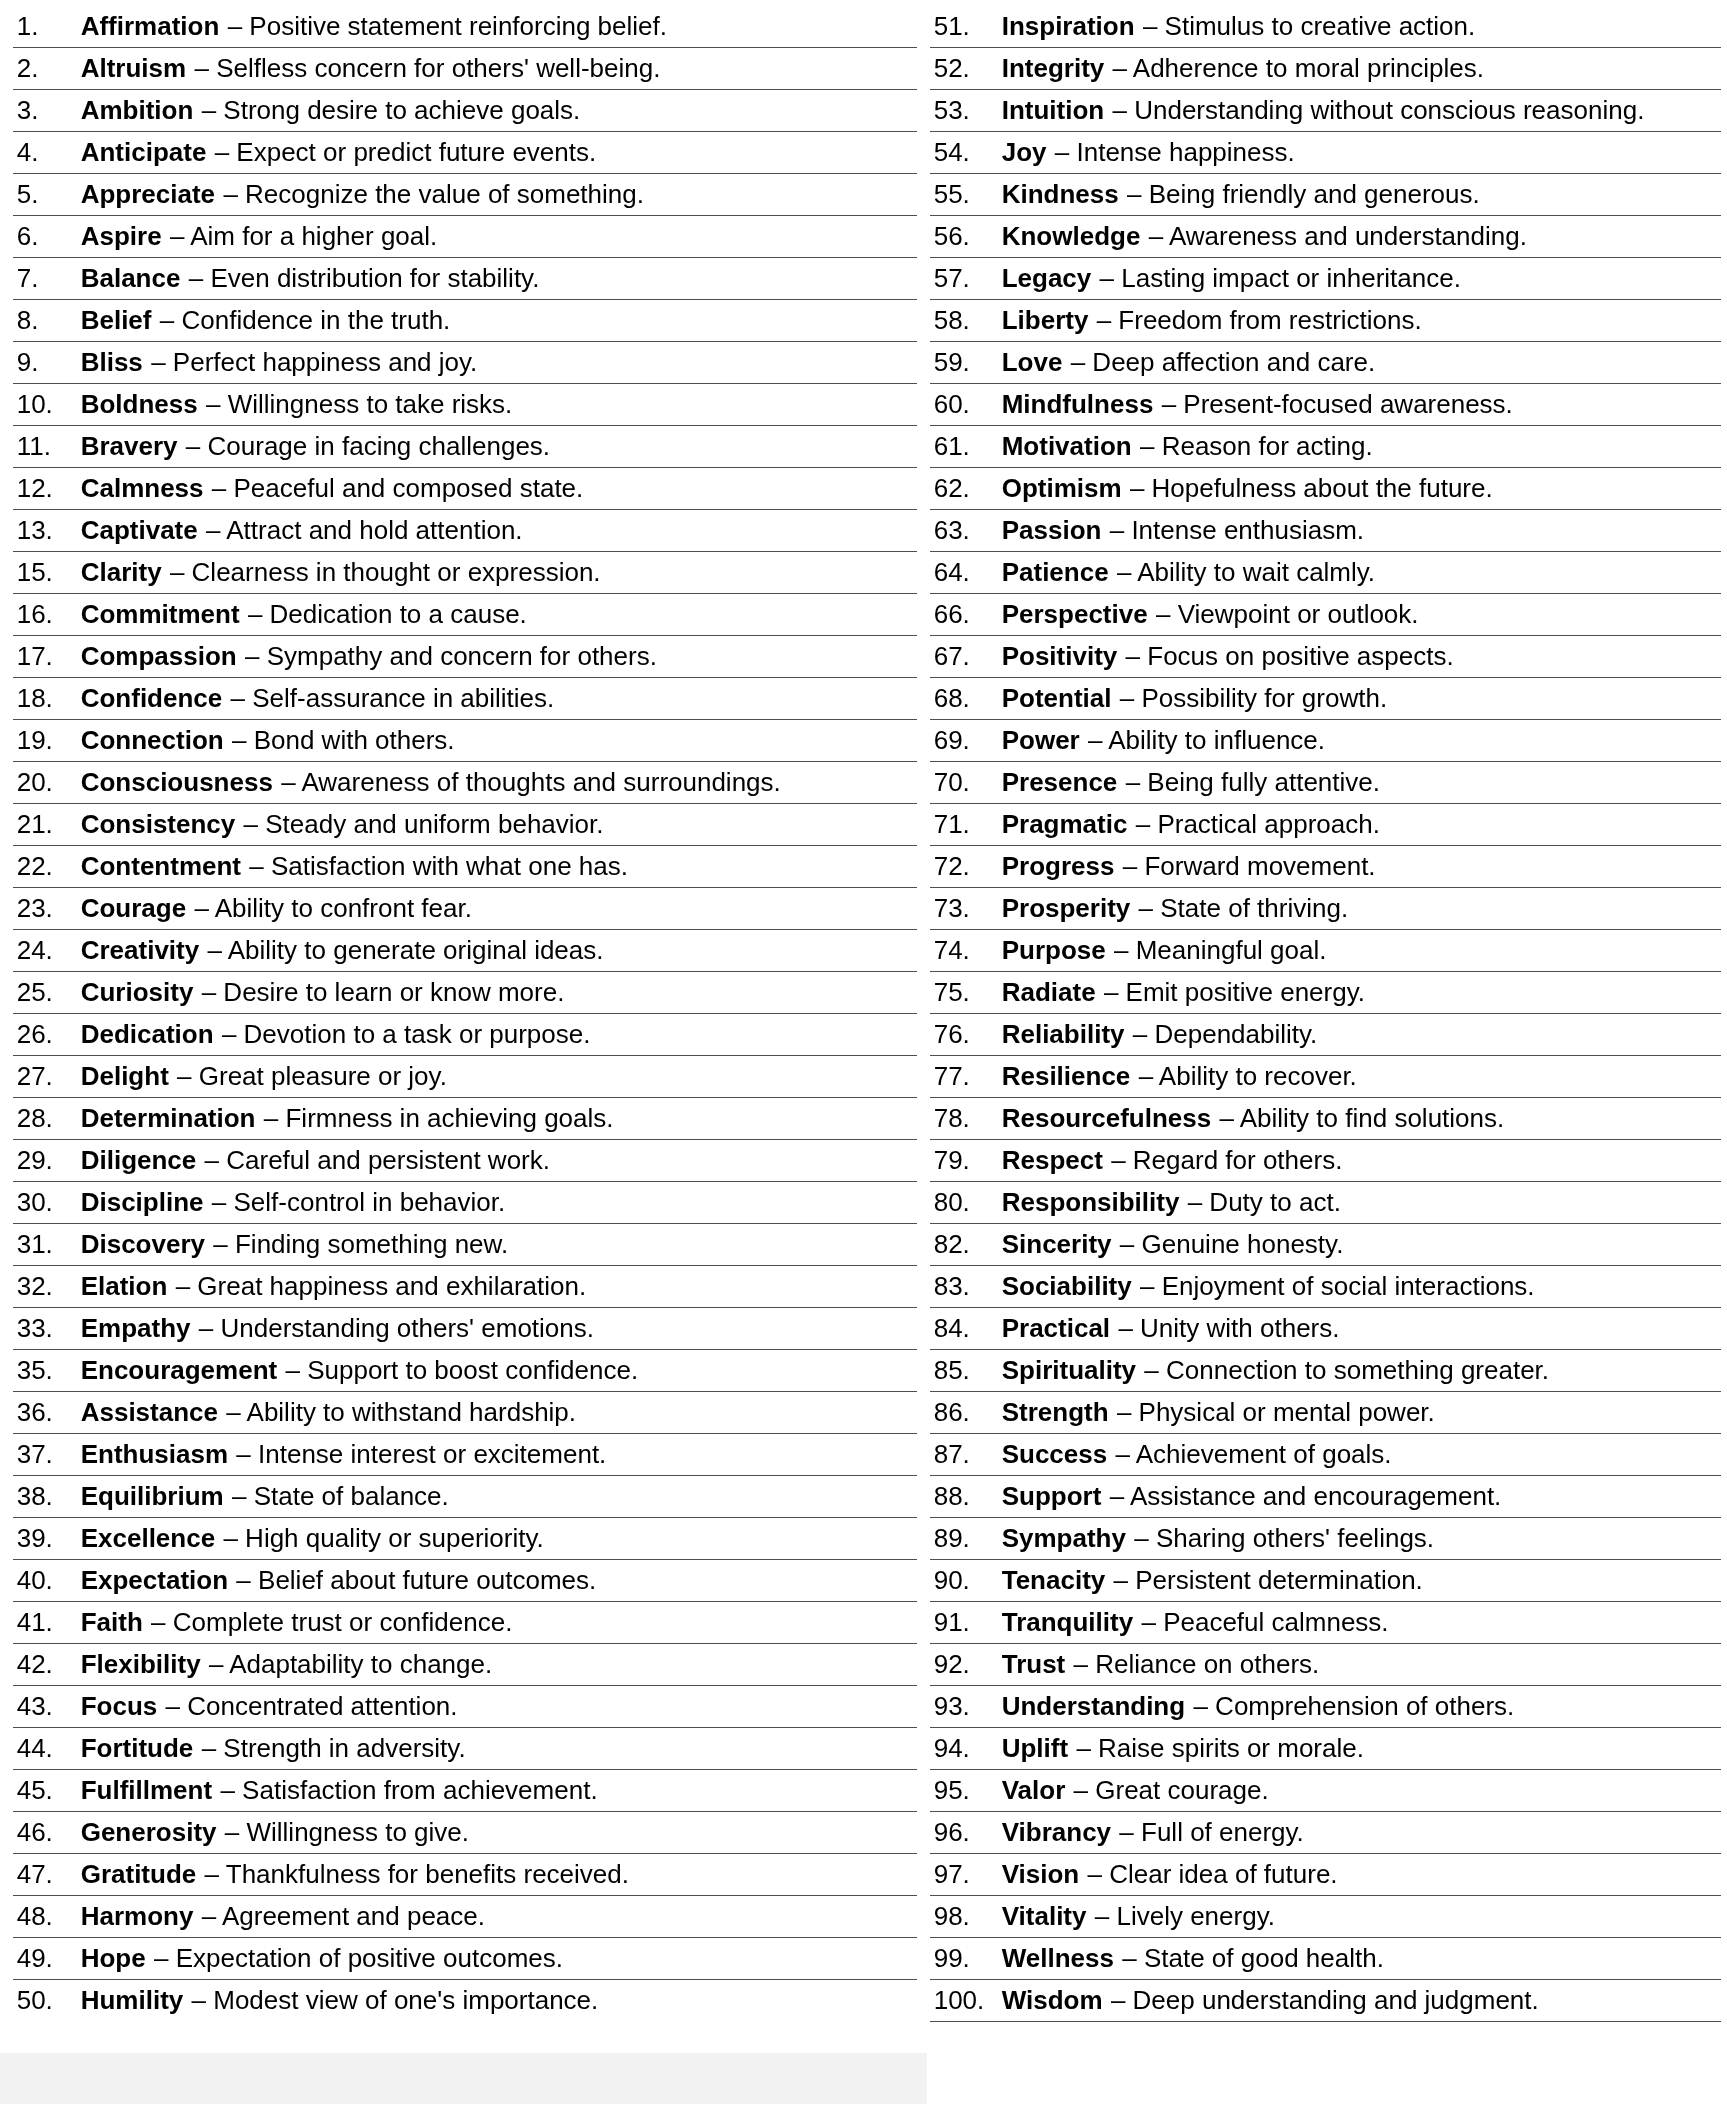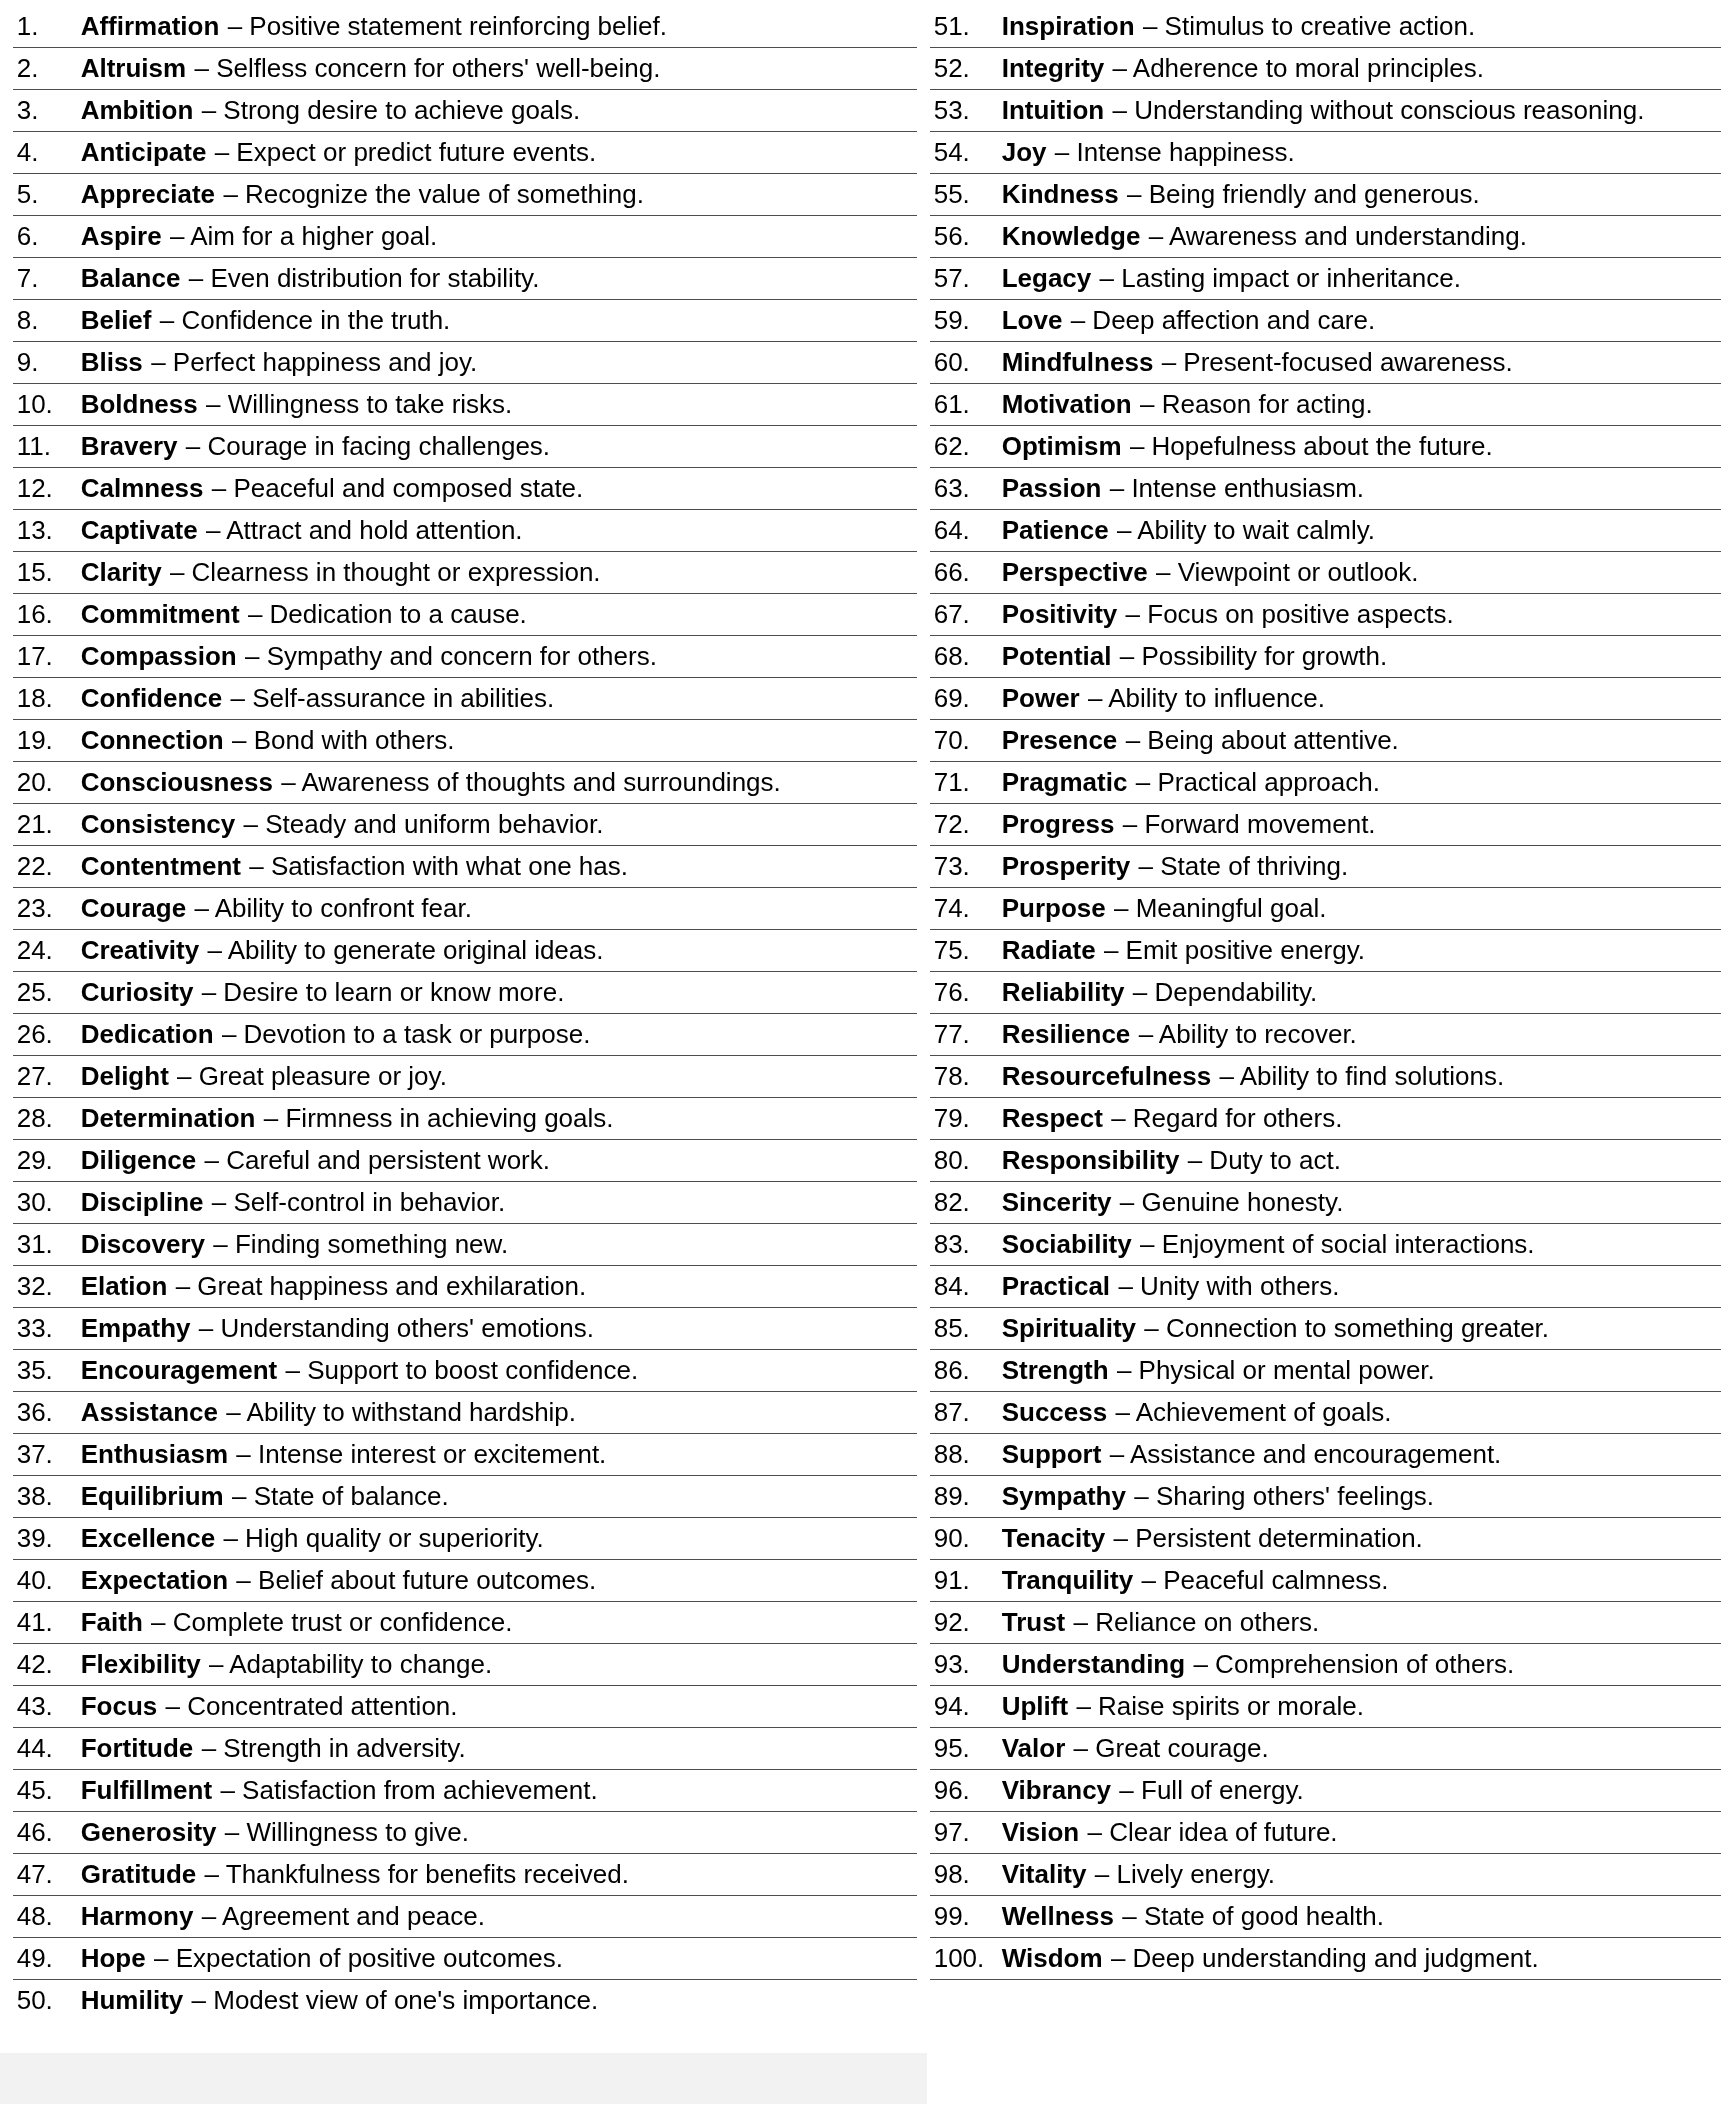--- a/index.html
+++ b/index.html
@@ -329,20 +329,25 @@
       <span class="num">56.</span>
       <span class="word">Knowledge</span>
       <span class="def">– Awareness and understanding.</span>
     </div>
       <div class="row">
       <span class="num">57.</span>
       <span class="word">Legacy</span>
       <span class="def">– Lasting impact or inheritance.</span>
     </div>
       <div class="row">
+      <span class="num">58.</span>
+      <span class="word">Liberty</span>
+      <span class="def">– Freedom from restrictions.</span>
+    </div>
+      <div class="row">
       <span class="num">59.</span>
       <span class="word">Love</span>
       <span class="def">– Deep affection and care.</span>
     </div>
       <div class="row">
       <span class="num">60.</span>
       <span class="word">Mindfulness</span>
       <span class="def">– Present-focused awareness.</span>
     </div>
       <div class="row">
@@ -381,21 +386,21 @@
       <span class="def">– Possibility for growth.</span>
     </div>
       <div class="row">
       <span class="num">69.</span>
       <span class="word">Power</span>
       <span class="def">– Ability to influence.</span>
     </div>
       <div class="row">
       <span class="num">70.</span>
       <span class="word">Presence</span>
-      <span class="def">– Being about attentive.</span>
+      <span class="def">– Being fully attentive.</span>
     </div>
       <div class="row">
       <span class="num">71.</span>
       <span class="word">Pragmatic</span>
       <span class="def">– Practical approach.</span>
     </div>
       <div class="row">
       <span class="num">72.</span>
       <span class="word">Progress</span>
       <span class="def">– Forward movement.</span>

